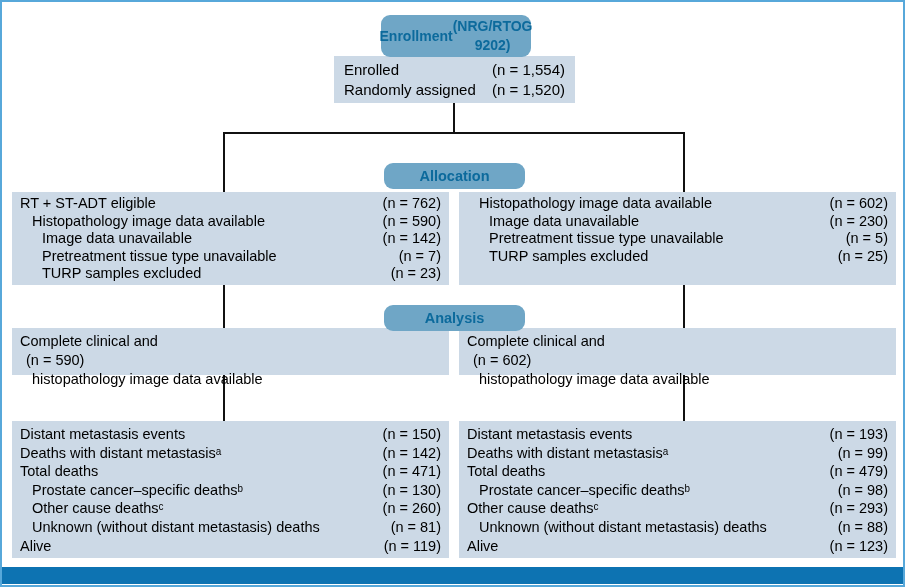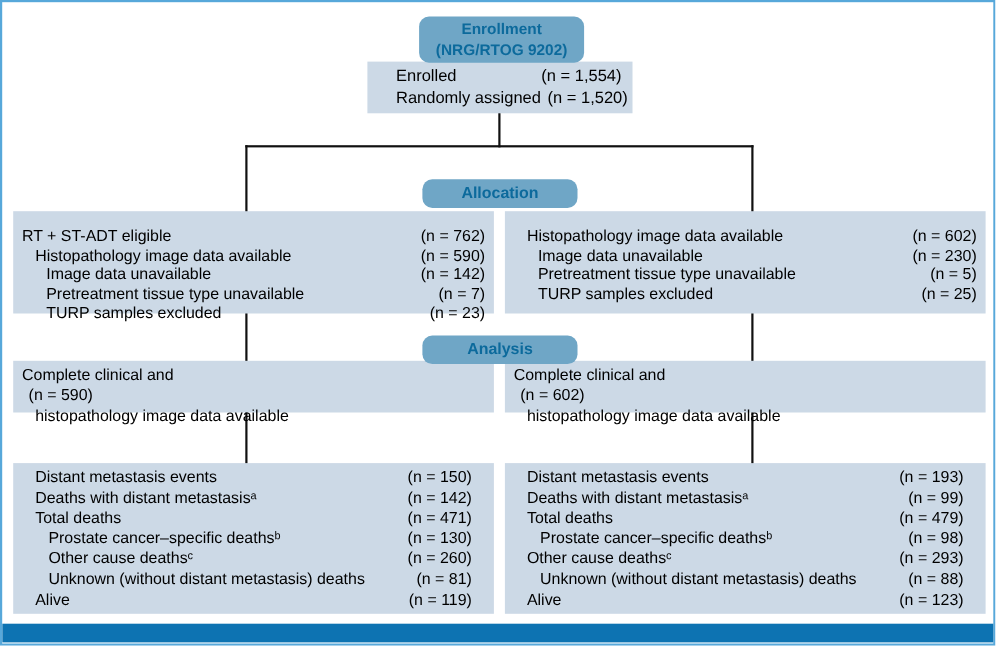--- a/index.html
+++ b/index.html
@@ -11,50 +11,50 @@
     background: #ffffff;
     font-family: "Liberation Sans", sans-serif;
     color: #000000;
     overflow: hidden;
   }
   .line { position: absolute; background: #111111; z-index: 0; }
   .pill {
     position: absolute; z-index: 2;
     background: #6fa6c6;
     border-radius: 9px;
-    display: flex; flex-direction: column;
+    display: flex; flex-direction: row;
     align-items: center; justify-content: center;
     font-weight: bold; color: #0c6a9c;
     text-align: center;
   }
   .box {
     position: absolute; z-index: 1;
     background: #ccd9e6;
     box-sizing: border-box;
     font-size: 14.5px;
   }
   .row { display: flex; justify-content: space-between; align-items: baseline; }
   .lbl { white-space: nowrap; }
   .num { white-space: nowrap; padding-left: 6px; text-align: center; }
   .ind1 > .lbl { padding-left: 12px; }
   .ind2 > .lbl { padding-left: 22px; }
 
   #enroll-pill { left: 379px; top: 13px; width: 150px; height: 42px; font-size: 14px; line-height: 19px; }
   #enroll-box  { left: 332px; top: 54px; width: 241px; height: 47px; padding: 4px 10px; }
-  #enroll-box .row { line-height: 20px; font-size: 15px; margin-left: 16px; }
+  #enroll-box .row { line-height: 20px; font-size: 15px; }
 
   #alloc-pill { left: 382px; top: 161px; width: 141px; height: 26px; font-size: 14.5px; }
-  .alloc-box  { top: 190px; height: 93px; padding: 15px 8px; }
+  .alloc-box  { top: 190px; height: 93px; padding: 3px 8px; }
   .alloc-box .row { line-height: 17.5px; }
 
   #analysis-pill { left: 382px; top: 303px; width: 141px; height: 26px; font-size: 14.5px; justify-content: center; }
   .analysis-box { top: 326px; height: 47px; padding: 4px 8px; }
   .analysis-box .row { line-height: 19px; flex-direction: column; }
 
-  .outcome-box { top: 419px; height: 137px; padding: 4px 20px; }
+  .outcome-box { top: 419px; height: 137px; padding: 4px 8px; }
   .outcome-box .row { line-height: 18.6px; }
 
   .left-col  { left: 10px;  width: 437px; }
   .right-col { left: 457px; width: 437px; }
 
   #footer-bar {
     position: absolute; z-index: 3;
     left: 0; top: 565px; width: 905px; height: 17px;
     background: #0d73b2;
   }

